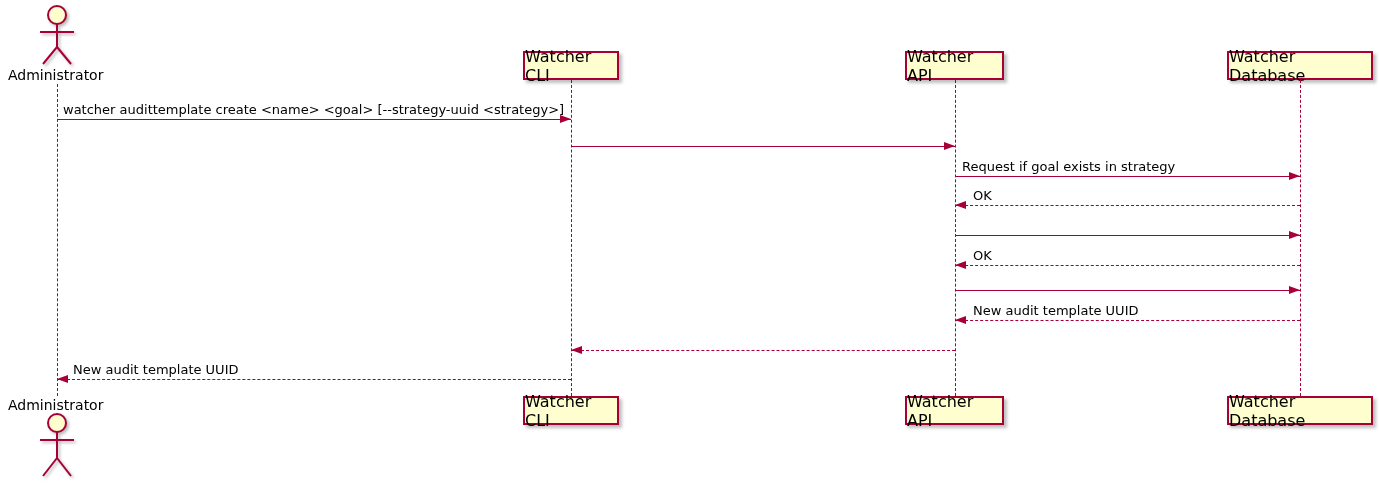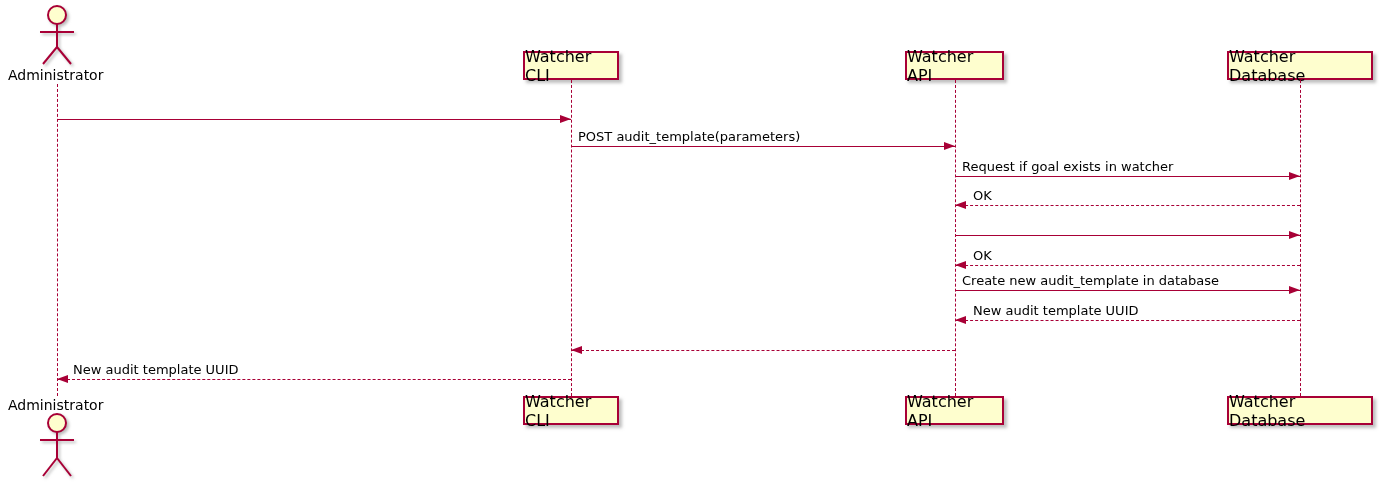--- a/index.html
+++ b/index.html
@@ -80,43 +80,42 @@
 
   <div class="pbox" style="left:523px; top:51px; width:96px;">Watcher CLI</div>
   <div class="pbox" style="left:905px; top:51px; width:99px;">Watcher API</div>
   <div class="pbox" style="left:1227px; top:51px; width:146px;">Watcher Database</div>
 
   <div class="lifeline" style="left:57px; top:84px; height:312px;"></div>
   <div class="lifeline" style="left:571px; top:80px; height:316px;"></div>
   <div class="lifeline" style="left:955px; top:80px; height:316px;"></div>
   <div class="lifeline" style="left:1300px; top:80px; height:316px;"></div>
 
+  <div class="msg-label" style="left:63px; top:102px;">watcher audittemplate create &lt;name&gt; &lt;goal&gt; [--strategy-uuid &lt;strategy&gt;]</div>
   <div class="msg-line solid" style="left:57px; top:119px; width:514px;"></div>
   <div class="arrow right" style="left:560px; top:115px;"></div>
 
-  <div class="msg-label" style="left:578px; top:129px;">POST audit_template(parameters)</div>
   <div class="msg-line solid" style="left:571px; top:146px; width:384px;"></div>
   <div class="arrow right" style="left:944px; top:142px;"></div>
 
-  <div class="msg-label" style="left:962px; top:159px;">Request if goal exists in watcher</div>
+  <div class="msg-label" style="left:962px; top:159px;">Request if goal exists in strategy</div>
   <div class="msg-line solid" style="left:955px; top:176px; width:345px;"></div>
   <div class="arrow right" style="left:1289px; top:172px;"></div>
 
   <div class="msg-label" style="left:973px; top:188px;">OK</div>
   <div class="msg-line dashed" style="left:955px; top:205px; width:345px;"></div>
   <div class="arrow left" style="left:955px; top:201px;"></div>
 
   <div class="msg-line solid" style="left:955px; top:235px; width:345px;"></div>
   <div class="arrow right" style="left:1289px; top:231px;"></div>
 
   <div class="msg-label" style="left:973px; top:248px;">OK</div>
   <div class="msg-line dashed" style="left:955px; top:265px; width:345px;"></div>
   <div class="arrow left" style="left:955px; top:261px;"></div>
 
-  <div class="msg-label" style="left:962px; top:273px;">Create new audit_template in database</div>
   <div class="msg-line solid" style="left:955px; top:290px; width:345px;"></div>
   <div class="arrow right" style="left:1289px; top:286px;"></div>
 
   <div class="msg-label" style="left:973px; top:303px;">New audit template UUID</div>
   <div class="msg-line dashed" style="left:955px; top:320px; width:345px;"></div>
   <div class="arrow left" style="left:955px; top:316px;"></div>
 
   <div class="msg-line dashed" style="left:571px; top:350px; width:384px;"></div>
   <div class="arrow left" style="left:571px; top:346px;"></div>
 

